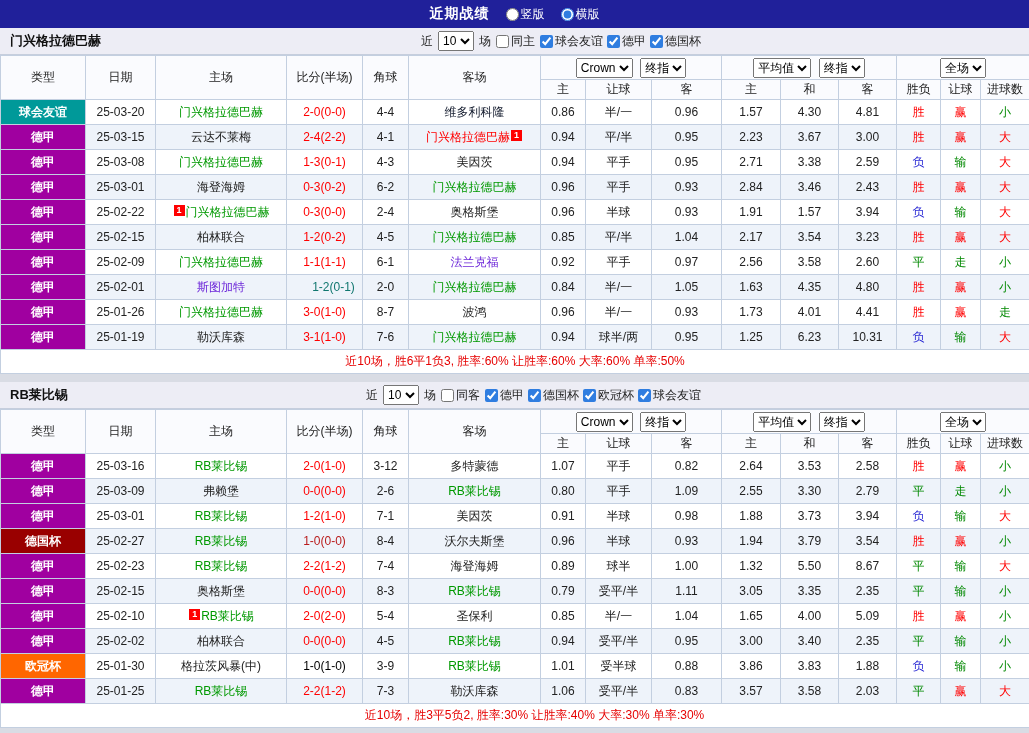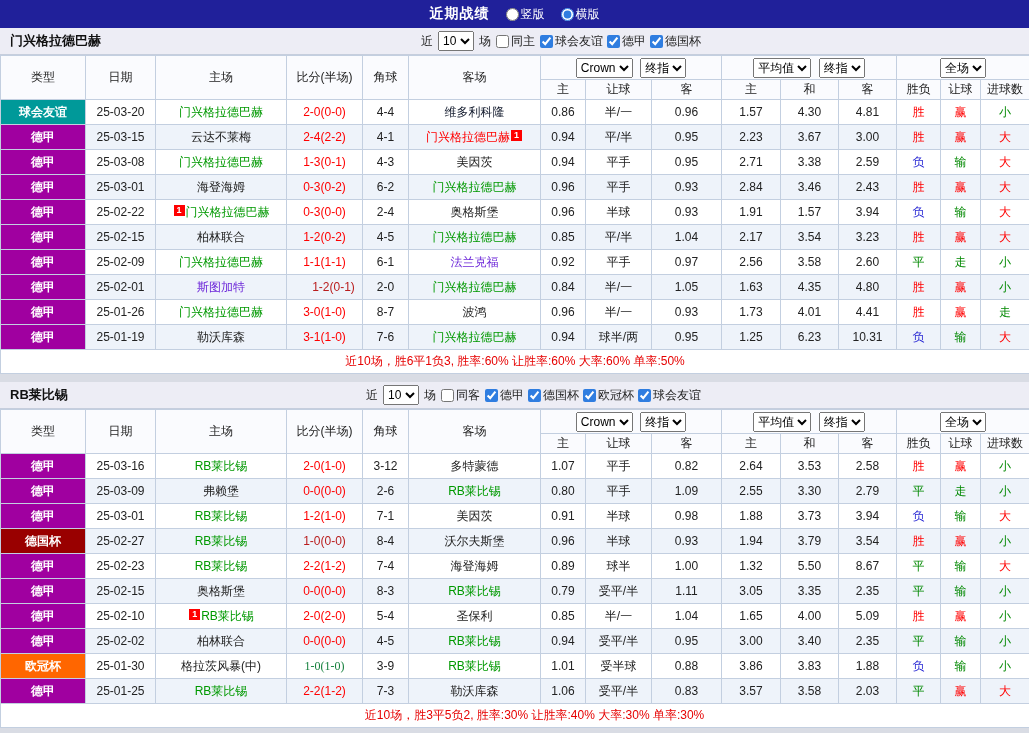--- a/index.html
+++ b/index.html
@@ -249,21 +249,21 @@
           <td>3.58</td>
           <td>2.60</td>
           <td style="color: rgb(0, 136, 0);">平</td>
           <td style="color: rgb(0, 136, 0);">走</td>
           <td style="color: rgb(0, 136, 0);">小</td>
         </tr>
         <tr>
           <td class="league" style="background: rgb(160, 0, 160); color: rgb(255, 255, 255);">德甲</td>
           <td>25-02-01</td>
           <td><span class="team-link" style="color: #6d28d9;">斯图加特</span></td>
-          <td style="color: #b91c1c; padding-left: 19px;">1-2(0-1)</td>
+          <td style="color: #0f766e; padding-left: 19px;">1-2(0-1)</td>
           <td>2-0</td>
           <td><span class="team-link" style="color: rgb(0, 153, 0);">门兴格拉德巴赫</span></td>
           <td>0.84</td>
           <td>半/一</td>
           <td>1.05</td>
           <td>1.63</td>
           <td>4.35</td>
           <td>4.80</td>
           <td style="color: rgb(255, 0, 0);">胜</td>
           <td style="color: rgb(255, 0, 0);">赢</td>
@@ -529,21 +529,21 @@
           <td>3.40</td>
           <td>2.35</td>
           <td style="color: rgb(0, 136, 0);">平</td>
           <td style="color: rgb(0, 136, 0);">输</td>
           <td style="color: rgb(0, 136, 0);">小</td>
         </tr>
         <tr>
           <td class="league" style="background: rgb(255, 102, 0); color: rgb(255, 255, 255);">欧冠杯</td>
           <td>25-01-30</td>
           <td><span class="team-link" style="color: rgb(34, 34, 34);">格拉茨风暴(中)</span></td>
-          <td style="color: #15803d; font-family: Liberation Serif, serif;">1-0(1-0)</td>
+          <td style="color: #000000;">1-0(1-0)</td>
           <td>3-9</td>
           <td><span class="team-link" style="color: rgb(0, 153, 0);">RB莱比锡</span></td>
           <td>1.01</td>
           <td>受半球</td>
           <td>0.88</td>
           <td>3.86</td>
           <td>3.83</td>
           <td>1.88</td>
           <td style="color: rgb(41, 41, 212);">负</td>
           <td style="color: rgb(0, 136, 0);">输</td>

